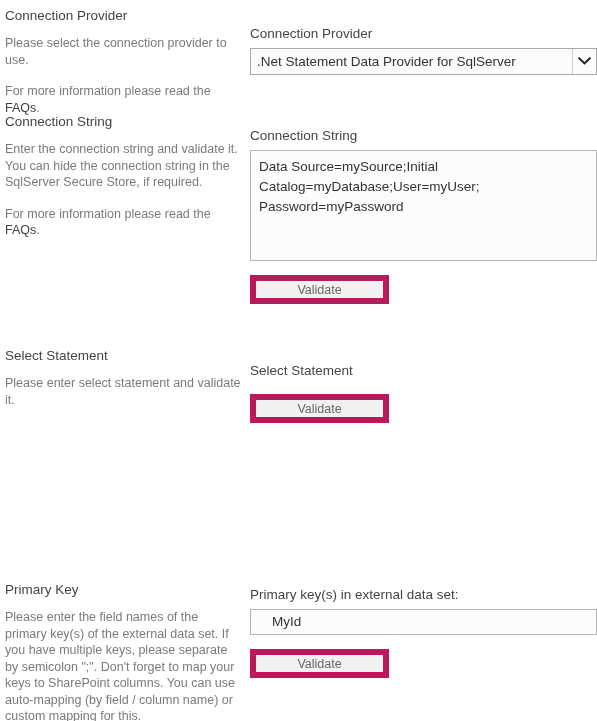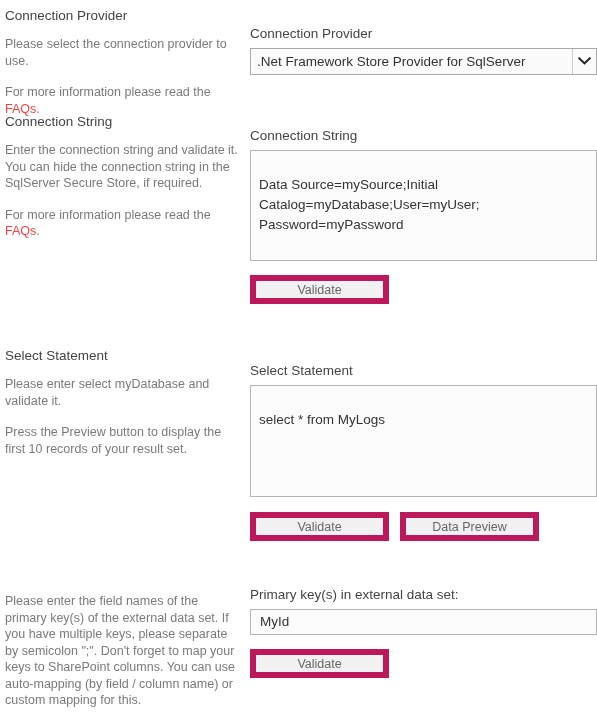--- a/index.html
+++ b/index.html
@@ -42,26 +42,26 @@
     color: #444444;
     line-height: 17px;
     margin: 0 0 11px 0;
     white-space: nowrap;
   }
 
   .help-para {
     font-size: 12.5px;
     color: #7a7a7a;
     line-height: 16.5px;
-    margin: 12px 0 15px 0;
+    margin: 0 0 15px 0;
   }
   .help-para.tight { margin-bottom: 0; }
 
   a.lnk {
-    color: #ef4444;
+    color: #404040;
     text-decoration: none;
   }
 
   
   .field-label {
     font-size: 13.5px;
     color: #444444;
     line-height: 17px;
     margin: 0 0 6px 0;
     white-space: nowrap;
@@ -100,36 +100,36 @@
   }
   .select-arrow svg { display: block; }
 
   .textarea-box {
     width: 347px;
     border: 1px solid #b4b4b4;
     background: #fcfcfc;
     font-size: 13.5px;
     color: #333333;
     line-height: 20px;
-    padding: 24px 8px;
+    padding: 6px 8px;
     white-space: pre-wrap;
     overflow: hidden;
   }
   .textarea-box.conn { height: 111px; }
   .textarea-box.sel  { height: 112px; }
 
   .text-input {
     width: 347px;
     height: 26px;
     border: 1px solid #b4b4b4;
     background: #fcfcfc;
     font-size: 13.5px;
     color: #333333;
     line-height: 24px;
-    padding: 0 9px;
+    padding: 0 21px;
     white-space: nowrap;
     overflow: hidden;
   }
 
   
   .btn-row { display: flex; gap: 11px; }
   .btn {
     width: 139px;
     height: 29px;
     border: 6px solid #be185d;
@@ -167,21 +167,21 @@
 
     <div class="col-left">
       <div class="section-title">Connection Provider</div>
       <p class="help-para">Please select the connection provider to use.</p>
       <p class="help-para"><span>For more information please read the </span><a class="lnk" href="#">FAQs</a><span>.</span></p>
     </div>
 
     <div class="col-right" id="provider-right">
       <div class="field-label">Connection Provider</div>
       <div class="select-wrap">
-        <div class="select-box">.Net Framework Store Provider for SqlServer</div>
+        <div class="select-box">.Net Statement Data Provider for SqlServer</div>
         <div class="select-arrow">
           <svg width="13" height="9" viewBox="0 0 13 9" aria-hidden="true">
             <path d="M1.3 1.4 L6.5 6.4 L11.7 1.4" fill="none" stroke="#222222" stroke-width="2.1" stroke-linecap="square"></path>
           </svg>
         </div>
       </div>
     </div>
   </div>
 
   <div class="section" id="sec-connstring">
@@ -199,37 +199,35 @@
       <div class="btn-row spacer-btn-conn">
         <div class="btn">Validate</div>
       </div>
     </div>
   </div>
 
   <div class="section" id="sec-select">
 
     <div class="col-left">
       <div class="section-title">Select Statement</div>
-      <p class="help-para">Please enter select myDatabase and validate it.</p>
-      <p class="help-para">Press the Preview button to display the first 10 records of your result set.</p>
+      <p class="help-para">Please enter select statement and validate it.</p>
     </div>
 
     <div class="col-right" id="select-right">
       <div class="field-label">Select Statement</div>
-      <div class="textarea-box sel">select * from MyLogs</div>
       <div class="btn-row spacer-btn-sel">
         <div class="btn">Validate</div>
-        <div class="btn">Data Preview</div>
       </div>
     </div>
   </div>
 
   <div class="section" id="sec-primarykey">
 
     <div class="col-left">
+      <div class="section-title">Primary Key</div>
       <p class="help-para tight">Please enter the field names of the primary key(s) of the external data set. If you have multiple keys, please separate by semicolon ";". Don't forget to map your keys to SharePoint columns. You can use auto-mapping (by field / column name) or custom mapping for this.</p>
 
     </div>
 
     <div class="col-right" id="pk-right">
       <div class="field-label">Primary key(s) in external data set:</div>
       <div class="text-input">MyId</div>
       <div class="btn-row spacer-btn-pk">
         <div class="btn">Validate</div>
       </div>

